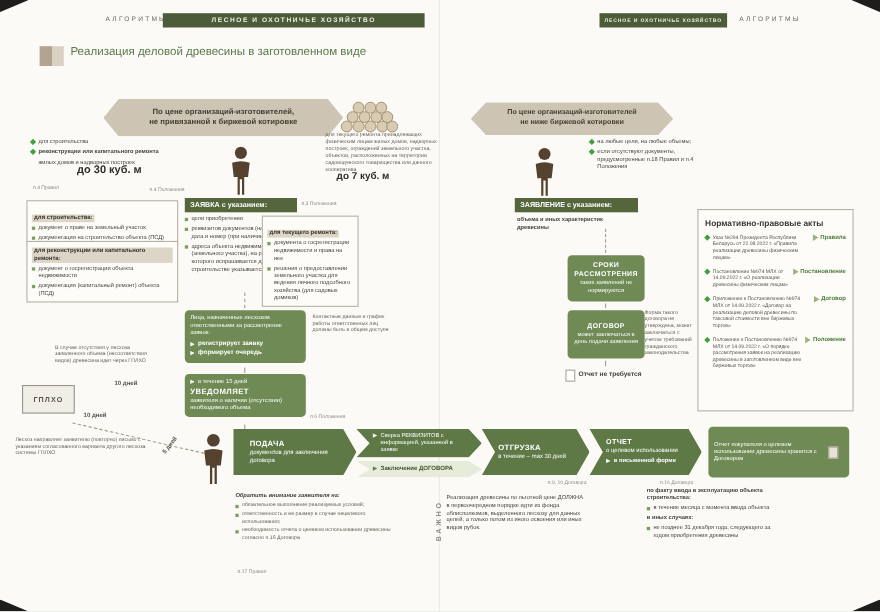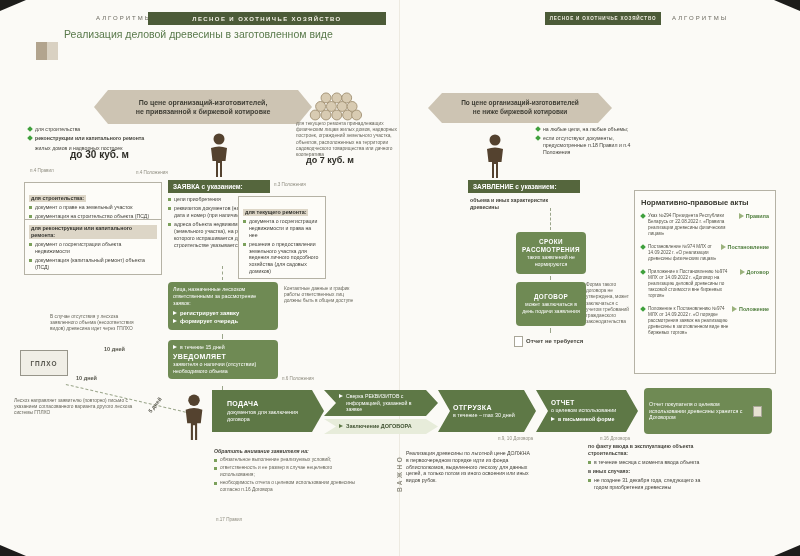--- a/index.html
+++ b/index.html
@@ -66,21 +66,21 @@
   <div class="corner c-bl"></div>
   <div class="corner c-br"></div>
   <div class="fold"></div>
 
   <div class="algo" style="left:96px;top:15px">АЛГОРИТМЫ</div>
   <div class="magbar" style="left:148px;top:12px;width:238px">ЛЕСНОЕ И ОХОТНИЧЬЕ ХОЗЯЙСТВО</div>
   <div class="magbar small" style="left:545px;top:12px;width:116px">ЛЕСНОЕ И ОХОТНИЧЬЕ ХОЗЯЙСТВО</div>
   <div class="algo" style="left:672px;top:15px">АЛГОРИТМЫ</div>
 
   <div class="title-icon" style="left:36px;top:42px"></div>
-  <div class="tt1" style="left:64px;top:28px">Реализация деловой древесины в заготовленном виде</div>
+  <div class="tt1" style="left:64px;top:41px">Реализация деловой древесины в заготовленном виде</div>
 
   <div class="banner" style="left:94px;top:90px;width:218px;height:34px">
     <div>По цене организаций-изготовителей,</div>
     <div>не привязанной к биржевой котировке</div>
   </div>
   <div class="person" style="left:308px;top:89px;width:54px;height:34px">
     <svg viewBox="0 0 60 34">
         <g fill="#d8cbb2" stroke="#a09072" stroke-width="1">
       <circle cx="8" cy="27" r="5.5"></circle>
           <circle cx="20" cy="27" r="5.5"></circle>

